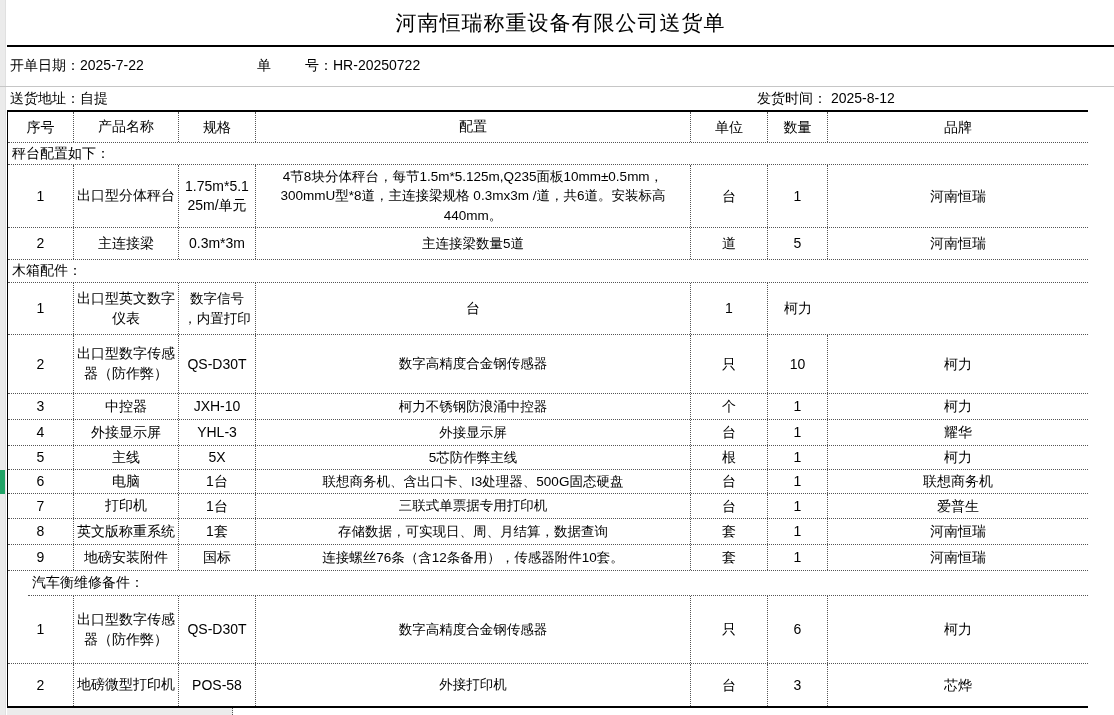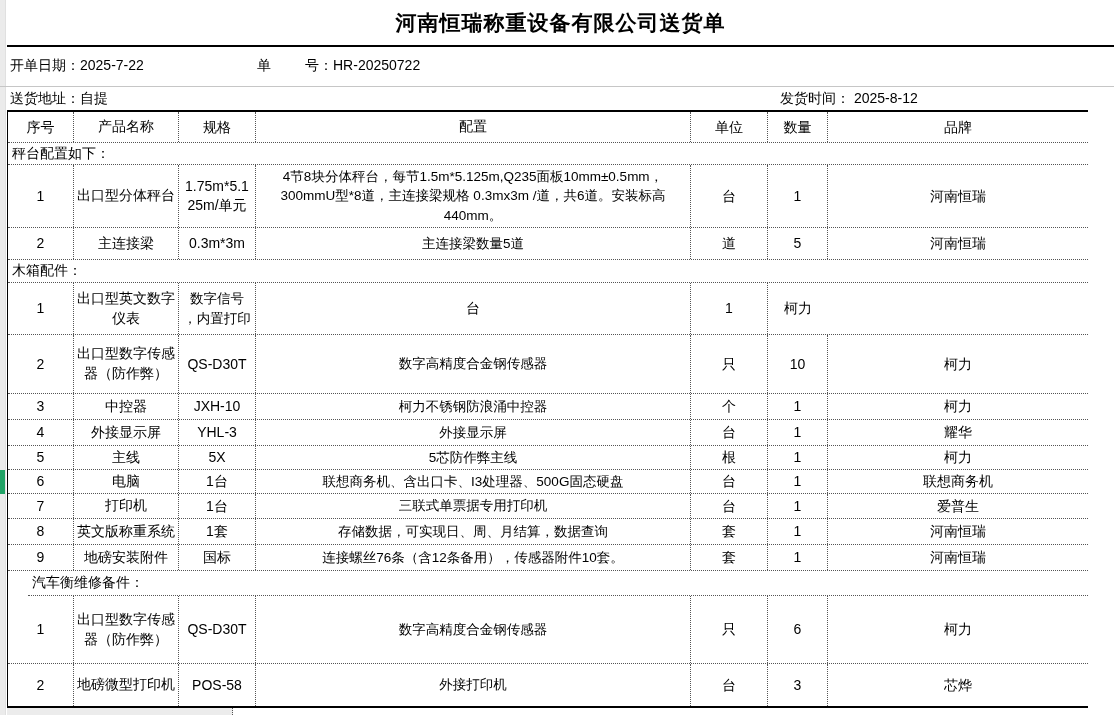--- a/index.html
+++ b/index.html
@@ -11,32 +11,32 @@
   }
   #app { position: relative; width: 1114px; height: 715px; background: #fff; }
 
   
   .left-strip { position: absolute; left: 0; top: 0; width: 6px; height: 715px; background: #ebebeb; border-right: 1px solid #e0e0e0; }
   .green-bar  { position: absolute; left: 0; top: 470px; width: 5px; height: 24px; background: #21a366; }
 
   
   .doc-title {
     position: absolute; top: 9px; left: 7px; width: 1107px;
-    text-align: center; font-size: 21px; font-weight: bold;
+    text-align: center; font-size: 21px; font-weight: normal;
     letter-spacing: 1px; white-space: pre;
   }
   .rule-heavy-top { position: absolute; top: 45px; left: 7px; width: 1107px; height: 2px; background: #000; }
   .rule-thin      { position: absolute; top: 86px; left: 0; width: 1114px; height: 1px; background: #c6c6c6; }
 
   .meta { position: absolute; font-size: 14px; white-space: pre; }
   .m-date   { left: 10px;  top: 57px; }
   .m-no1    { left: 257px; top: 57px; }
   .m-no2    { left: 305px; top: 57px; }
   .m-addr   { left: 10px;  top: 90px; }
-  .m-ship   { left: 780px; top: 90px; }
+  .m-ship   { left: 757px; top: 90px; }
 
   
   #grid {
     position: absolute; left: 7px; top: 110px; width: 1081px;
     border-top: 2px solid #000;
     border-left: 1px solid #000;
     border-bottom: 2px solid #000;
     background: #fff;
   }
   .tr {

